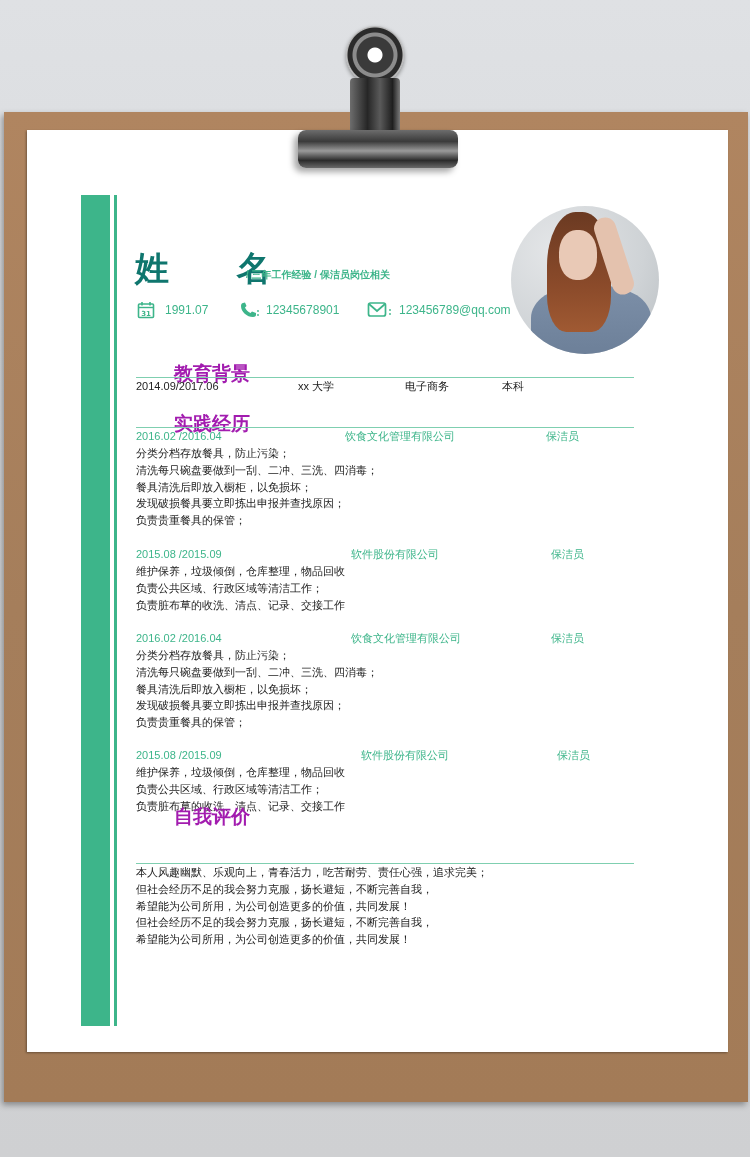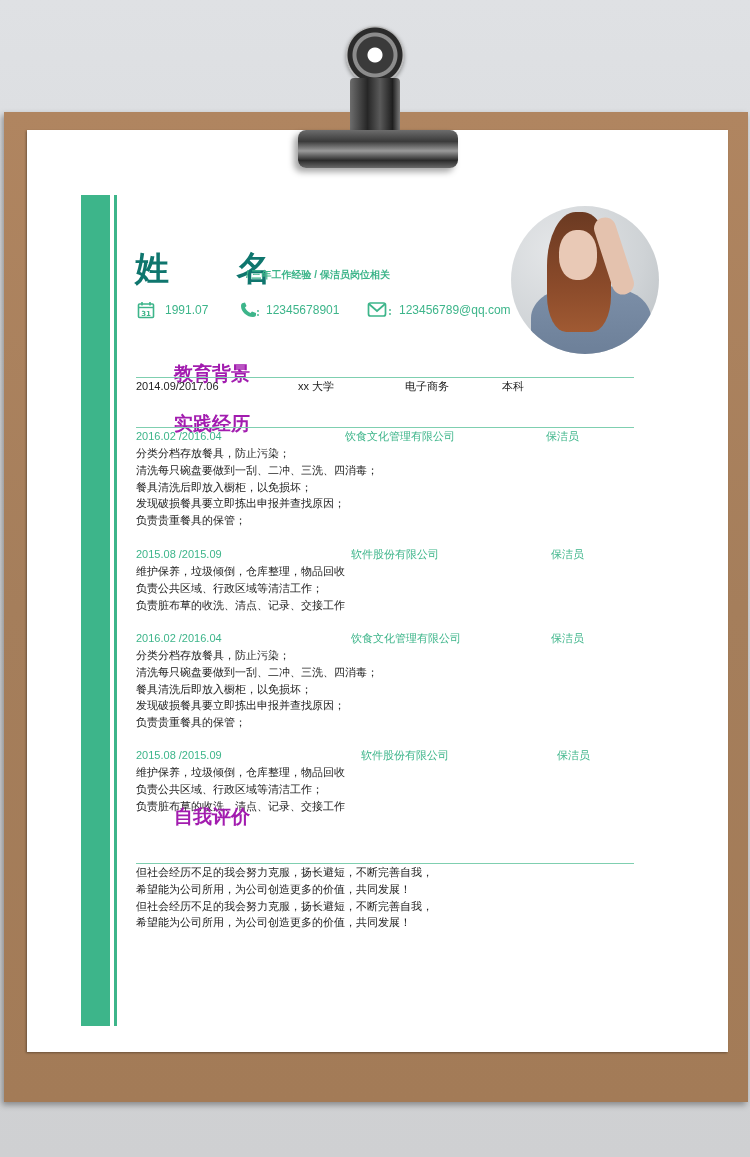--- a/index.html
+++ b/index.html
@@ -189,17 +189,18 @@
   <div class="text lines" style="left:136px; top:764px;">
     <div>维护保养，垃圾倾倒，仓库整理，物品回收</div>
     <div>负责公共区域、行政区域等清洁工作；</div>
     <div>负责脏布草的收洗、清点、记录、交接工作</div>
   </div>
 </div>
 
 <div class="section-title" style="top:804px;">自我评价</div>
 <div class="section-line" style="top:863px;"></div>
 <div class="text lines" style="left:136px; top:864px;">
+  <div>本人风趣幽默、乐观向上，青春活力，吃苦耐劳、责任心强，追求完美；</div>
   <div>但社会经历不足的我会努力克服，扬长避短，不断完善自我，</div>
   <div>希望能为公司所用，为公司创造更多的价值，共同发展！</div>
   <div>但社会经历不足的我会努力克服，扬长避短，不断完善自我，</div>
   <div>希望能为公司所用，为公司创造更多的价值，共同发展！</div>
 </div>
 
 </body></html>

